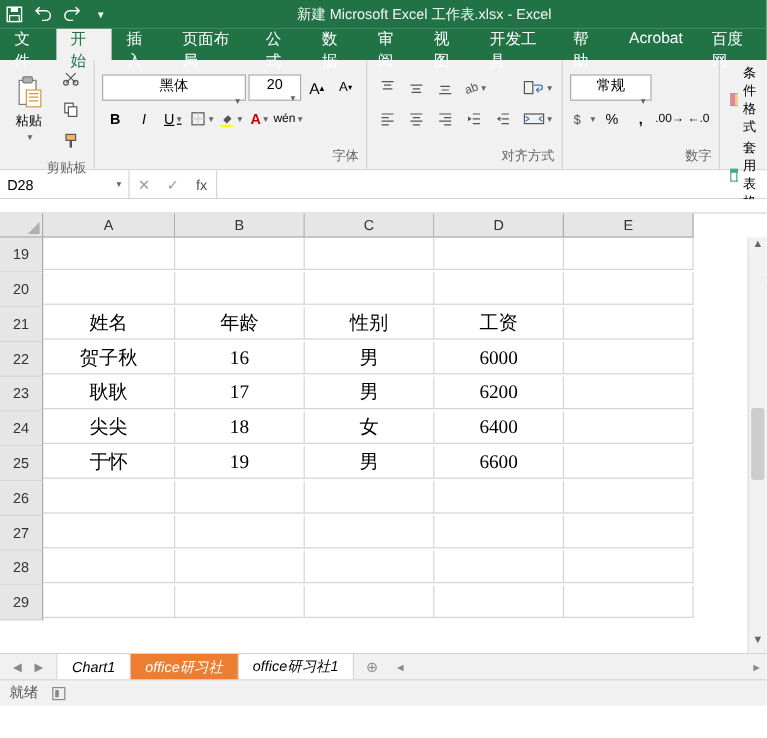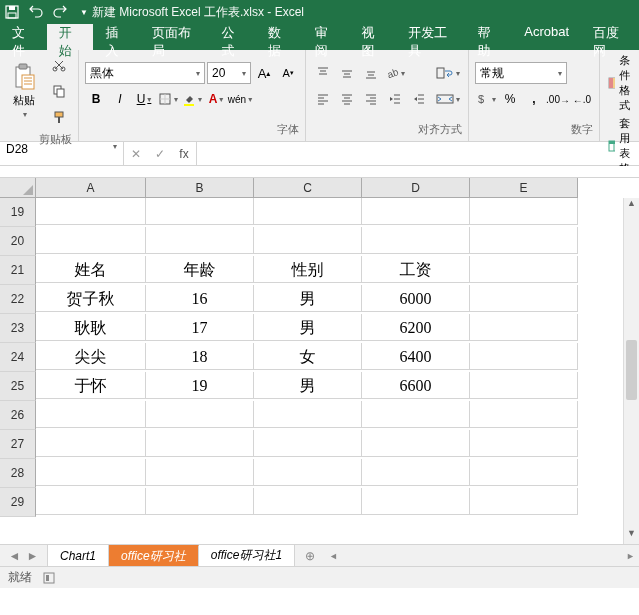--- a/index.html
+++ b/index.html
@@ -2,52 +2,52 @@
 <html><head>
 <meta charset="utf-8">
 <style>
 * { margin: 0; padding: 0; box-sizing: border-box; font-family: "Microsoft YaHei", Arial, sans-serif; }
 body { background: #fff; width: 639px; height: 615px; overflow: hidden; font-size: 12px; }
 
 
 .titlebar { background: #217346; height: 24px; display: flex; align-items: center; color: #fff; padding: 0 4px; }
 .titlebar .qat { display: flex; gap: 8px; align-items: center; }
 .titlebar .qat-icon { width: 16px; height: 16px; display: flex; align-items: center; justify-content: center; font-size: 12px; }
-.titlebar .title { flex: 1; font-size: 12px; opacity: 0.95; padding-right: 20px; }
+.titlebar .title { flex: 1; text-align: center; font-size: 12px; opacity: 0.95; padding-right: 20px; }
 
 
 .ribbon-tabs { background: #217346; height: 26px; display: flex; align-items: flex-start; color: #fff; font-size: 13px; }
 .ribbon-tab { padding: 0 12px; display: flex; align-items: center; cursor: pointer; }
 .ribbon-tab.active { background: #f1f1f1; color: #217346; }
 
 
 .ribbon { background: #f1f1f1; height: 92px; display: flex; border-bottom: 1px solid #d4d4d4; }
 .ribbon-group { border-right: 1px solid #d4d4d4; display: flex; flex-direction: column; padding: 2px 6px; }
 .ribbon-group-content { flex: 1; display: flex; align-items: center; gap: 4px; }
 .ribbon-group-label { text-align: right; font-size: 11px; color: #666; padding: 2px 0; }
 .ribbon-btn { display: flex; align-items: center; justify-content: center; padding: 2px; cursor: pointer; }
 .paste-btn { flex-direction: column; width: 36px; font-size: 11px; gap: 2px; }
 .clip-icons { display: flex; flex-direction: column; gap: 4px; padding: 2px; }
 .font-col { display: flex; flex-direction: column; gap: 4px; }
 .font-row { display: flex; gap: 2px; align-items: center; }
-.combo { background: #fff; border: 1px solid #ababab; height: 22px; display: flex; align-items: center; padding: 0 4px; font-size: 12px; }
+.combo { background: #fff; border: 1px solid #ababab; height: 22px; display: flex; align-items: center; padding: 0 4px; font-size: 12px; flex-direction: column; }
 .combo.font-name { width: 120px; }
 .combo.font-size { width: 44px; }
-.combo.num-format { width: 92px; text-align: right; }
+.combo.num-format { width: 68px; text-align: right; }
 .small-btn { width: 22px; height: 22px; display: flex; align-items: center; justify-content: center; border: 1px solid transparent; cursor: pointer; font-size: 12px; }
 .dd-arrow { font-size: 8px; color: #666; margin-left: 2px; }
 .align-col { display: flex; flex-direction: column; gap: 4px; }
 .align-row { display: flex; gap: 2px; }
 .num-col { display: flex; flex-direction: column; gap: 4px; }
 .styles-col { display: flex; flex-direction: column; gap: 1px; font-size: 11px; }
 .style-item { display: flex; align-items: center; gap: 4px; padding: 1px 2px; cursor: pointer; }
 
 
 .formula-bar { height: 24px; display: flex; border-bottom: 1px solid #d4d4d4; background: #fff; }
-.name-box { width: 124px; border-right: 1px solid #d4d4d4; display: flex; padding: 0 6px; font-size: 12px; }
+.name-box { width: 108px; border-right: 1px solid #d4d4d4; display: flex; align-items: center; padding: 0 6px; font-size: 12px; }
 .name-box .dd { margin-left: auto; font-size: 8px; color: #666; }
 .fx-btns { display: flex; align-items: center; border-right: 1px solid #d4d4d4; }
 .fx-btn { width: 24px; text-align: center; color: #999; font-size: 12px; }
 .fx-input { flex: 1; padding: 0 6px; display: flex; align-items: center; }
 
 
 .sheet-area { position: relative; background: #fff; height: 378px; overflow: hidden; }
 .sheet-spacer { height: 12px; border-bottom: 1px solid #d4d4d4; }
 .grid { display: grid; grid-template-columns: 36px 110px 108px 108px 108px 108px; }
 .hdr-cell { background: #e6e6e6; border-right: 1px solid #ababab; border-bottom: 1px solid #ababab; text-align: center; font-size: 12px; height: 20px; line-height: 20px; color: #333; }

